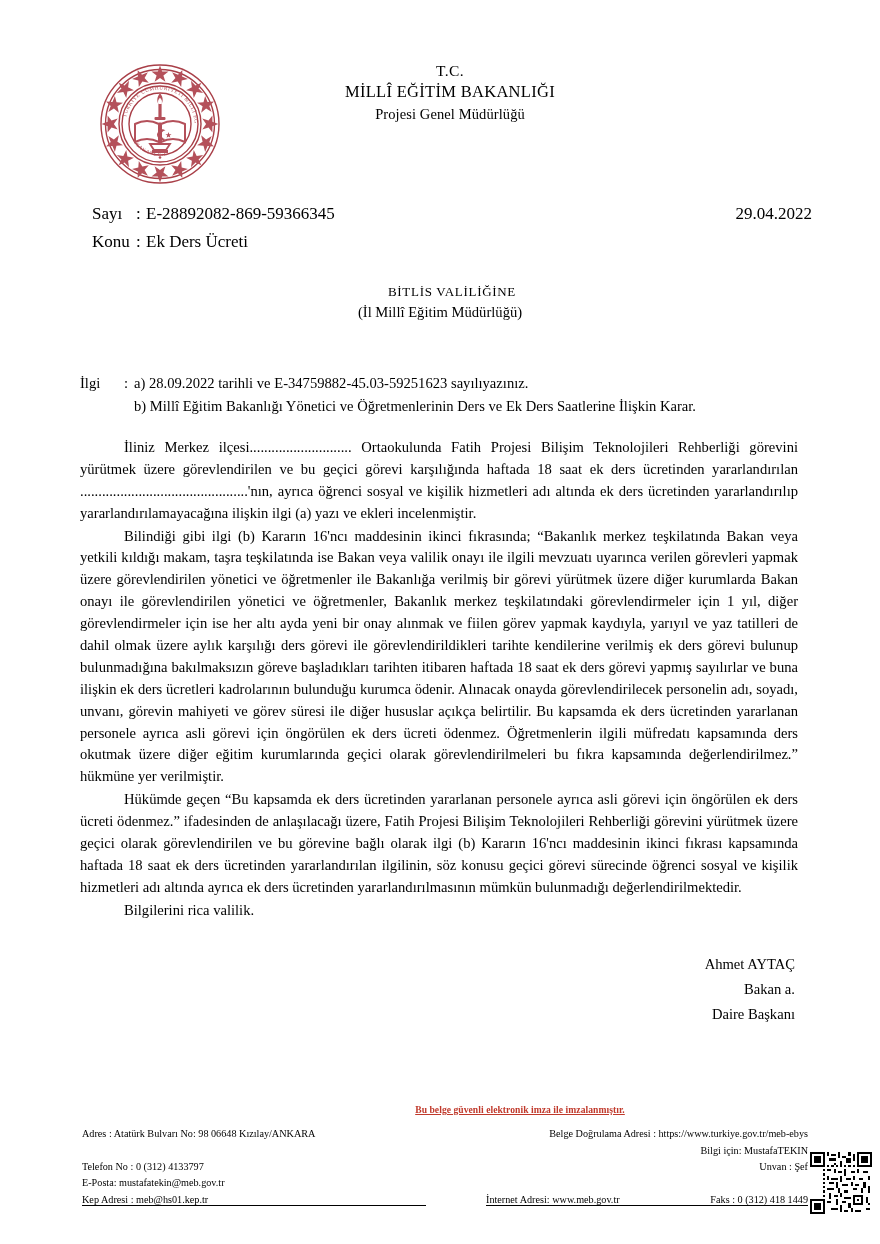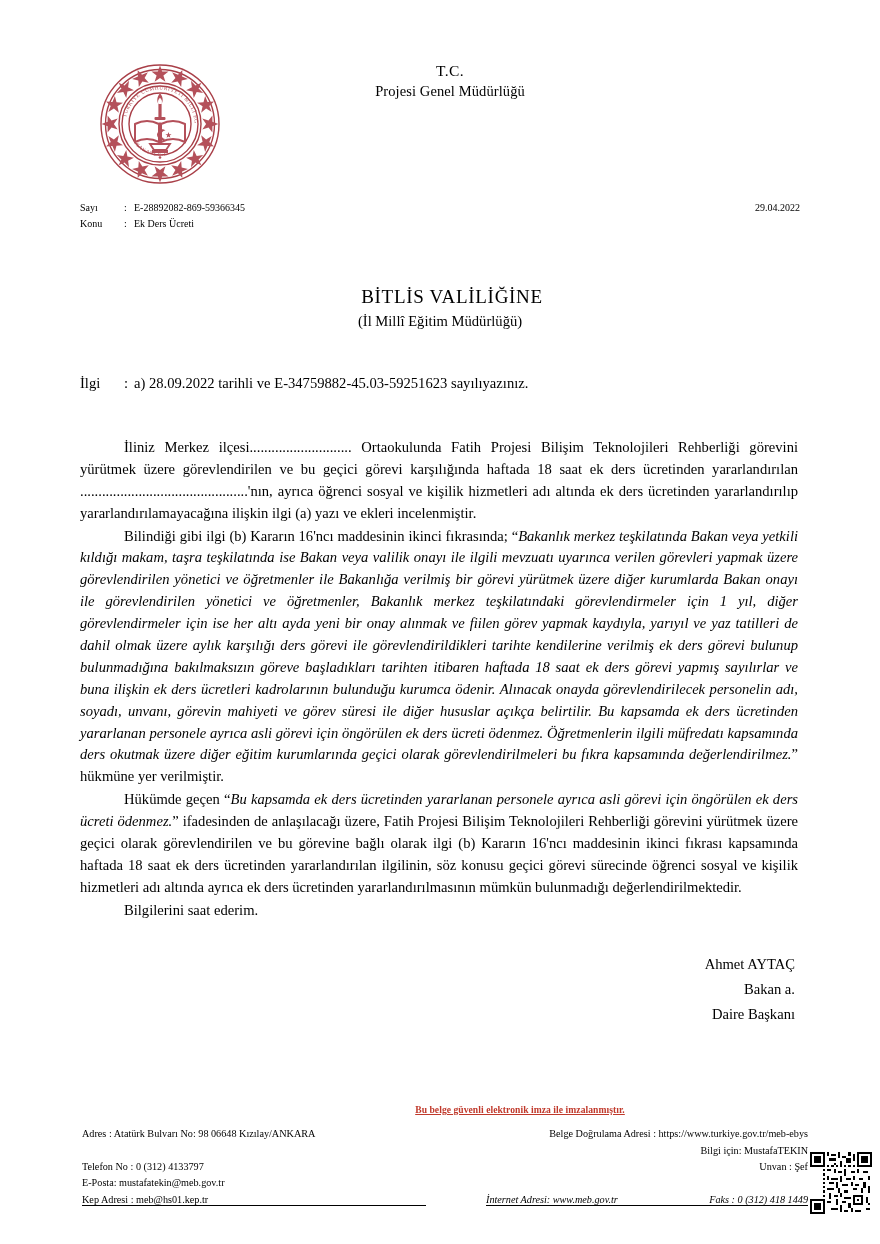--- a/index.html
+++ b/index.html
@@ -57,24 +57,24 @@
     white-space: nowrap;
   }
   .h-dept {
     font-size: 14.5px;
     letter-spacing: 0.1px;
   }
 
   
   .meta {
     position: absolute;
-    left: 80px;
+    left: 92px;
     top: 200px;
     width: 720px;
-    font-size: 10px;
+    font-size: 17px;
     line-height: 1.62;
   }
   .meta-row {
     position: relative;
     white-space: nowrap;
   }
   .meta-label {
     display: inline-block;
     width: 44px;
   }
@@ -91,21 +91,21 @@
   
   .recipient {
     position: absolute;
     left: 0;
     top: 283px;
     width: 880px;
     text-align: center;
     line-height: 1.45;
   }
   .rec-main {
-    font-size: 19px;
+    font-size: 13px;
     letter-spacing: 0.7px;
     padding-left: 24px;
   }
   .rec-sub {
     font-size: 14.6px;
   }
 
   
   .ilgi {
     position: absolute;
@@ -136,21 +136,21 @@
     font-size: 14.6px;
     line-height: 1.50;
     text-align: justify;
     text-justify: inter-word;
   }
   .para {
     margin: 0 0 0 0;
     text-indent: 44px;
   }
   .para + .para { margin-top: 1px; }
-  .q { font-style: italic; }
+  .q { }
 
   
   .signature {
     position: absolute;
     left: 555px;
     top: 952px;
     width: 240px;
     text-align: right;
     font-size: 14.6px;
     line-height: 1.70;
@@ -197,21 +197,20 @@
   }
   .fr-line {
     text-align: right;
     white-space: nowrap;
   }
   .fr-split {
     display: flex;
     justify-content: space-between;
     white-space: nowrap;
     margin-top: 16px;
-    font-style: italic;
   }
   .fr-split .left { text-align: left; }
   .fr-split .right { text-align: right; }
 
   .rule-left {
     position: absolute;
     left: 82px;
     top: 1205px;
     width: 344px;
     border-top: 1px solid #000;
@@ -289,20 +288,21 @@
           <text><textPath href="#arcTop" startOffset="6%">TÜRKİYE CUMHURİYETİ MİLLÎ EĞİTİM BAKANLIĞI</textPath></text>
           <path id="arcBot" d="M62,62 m-32,0 a32,32 0 0,0 64,0" fill="none"></path>
           <text><textPath href="#arcBot" startOffset="22%">BAKANLIĞI</textPath></text>
         </g>
         <circle cx="62" cy="95.5" r="1.3" fill="#b4505a"></circle>
       </svg>
     </div>
 
     <div class="header-text">
       <div class="h-tc">T.C.</div>
+      <div class="h-ministry">MİLLÎ EĞİTİM BAKANLIĞI</div>
       <div class="h-dept">Projesi Genel Müdürlüğü</div>
     </div>
   </div>
 
   <div class="meta">
     <div class="meta-row">
       <span class="meta-label">Sayı</span><span class="meta-colon">:</span><span>E-28892082-869-59366345</span>
       <span class="meta-date">29.04.2022</span>
     </div>
     <div class="meta-row">
@@ -312,31 +312,32 @@
 
   <div class="recipient">
     <div class="rec-main">BİTLİS VALİLİĞİNE</div>
     <div class="rec-sub">(İl Millî Eğitim Müdürlüğü)</div>
   </div>
 
   <div class="ilgi">
     <div>
       <span class="ilgi-label">İlgi</span><span class="ilgi-colon">:</span><span>a) 28.09.2022 tarihli ve E-34759882-45.03-59251623 sayılıyazınız.</span>
     </div>
+    <div class="ilgi-b">b) Millî Eğitim Bakanlığı Yönetici ve Öğretmenlerinin Ders ve Ek Ders Saatlerine İlişkin Karar.</div>
   </div>
 
   <div class="body-wrap">
 
     <p class="para">İliniz Merkez ilçesi............................ Ortaokulunda Fatih Projesi Bilişim Teknolojileri Rehberliği görevini yürütmek üzere görevlendirilen ve bu geçici görevi karşılığında haftada 18 saat ek ders ücretinden yararlandırılan ..............................................'nın, ayrıca öğrenci sosyal ve kişilik hizmetleri adı altında ek ders ücretinden yararlandırılıp yararlandırılamayacağına ilişkin ilgi (a) yazı ve ekleri incelenmiştir.</p>
 
     <p class="para"><span>Bilindiği gibi ilgi (b) Kararın 16'ncı maddesinin ikinci fıkrasında; “</span><span class="q">Bakanlık merkez teşkilatında Bakan veya yetkili kıldığı makam, taşra teşkilatında ise Bakan veya valilik onayı ile ilgili mevzuatı uyarınca verilen görevleri yapmak üzere görevlendirilen yönetici ve öğretmenler ile Bakanlığa verilmiş bir görevi yürütmek üzere diğer kurumlarda Bakan onayı ile görevlendirilen yönetici ve öğretmenler, Bakanlık merkez teşkilatındaki görevlendirmeler için 1 yıl, diğer görevlendirmeler için ise her altı ayda yeni bir onay alınmak ve fiilen görev yapmak kaydıyla, yarıyıl ve yaz tatilleri de dahil olmak üzere aylık karşılığı ders görevi ile görevlendirildikleri tarihte kendilerine verilmiş ek ders görevi bulunup bulunmadığına bakılmaksızın göreve başladıkları tarihten itibaren haftada 18 saat ek ders görevi yapmış sayılırlar ve buna ilişkin ek ders ücretleri kadrolarının bulunduğu kurumca ödenir. Alınacak onayda görevlendirilecek personelin adı, soyadı, unvanı, görevin mahiyeti ve görev süresi ile diğer hususlar açıkça belirtilir. Bu kapsamda ek ders ücretinden yararlanan personele ayrıca asli görevi için öngörülen ek ders ücreti ödenmez. Öğretmenlerin ilgili müfredatı kapsamında ders okutmak üzere diğer eğitim kurumlarında geçici olarak görevlendirilmeleri bu fıkra kapsamında değerlendirilmez.</span><span>” hükmüne yer verilmiştir.</span></p>
 
     <p class="para"><span>Hükümde geçen “</span><span class="q">Bu kapsamda ek ders ücretinden yararlanan personele ayrıca asli görevi için öngörülen ek ders ücreti ödenmez.</span><span>” ifadesinden de anlaşılacağı üzere, Fatih Projesi Bilişim Teknolojileri Rehberliği görevini yürütmek üzere geçici olarak görevlendirilen ve bu görevine bağlı olarak ilgi (b) Kararın 16'ncı maddesinin ikinci fıkrası kapsamında haftada 18 saat ek ders ücretinden yararlandırılan ilgilinin, söz konusu geçici görevi sürecinde öğrenci sosyal ve kişilik hizmetleri adı altında ayrıca ek ders ücretinden yararlandırılmasının mümkün bulunmadığı değerlendirilmektedir.</span></p>
 
-    <p class="para">Bilgilerini saat ederim.</p>
+    <p class="para">Bilgilerini rica valilik.</p>
   </div>
 
   <div class="signature">
     <div>Ahmet AYTAÇ</div>
     <div>Bakan a.</div>
     <div>Daire Başkanı</div>
   </div>
 
   <div class="footer">
 

